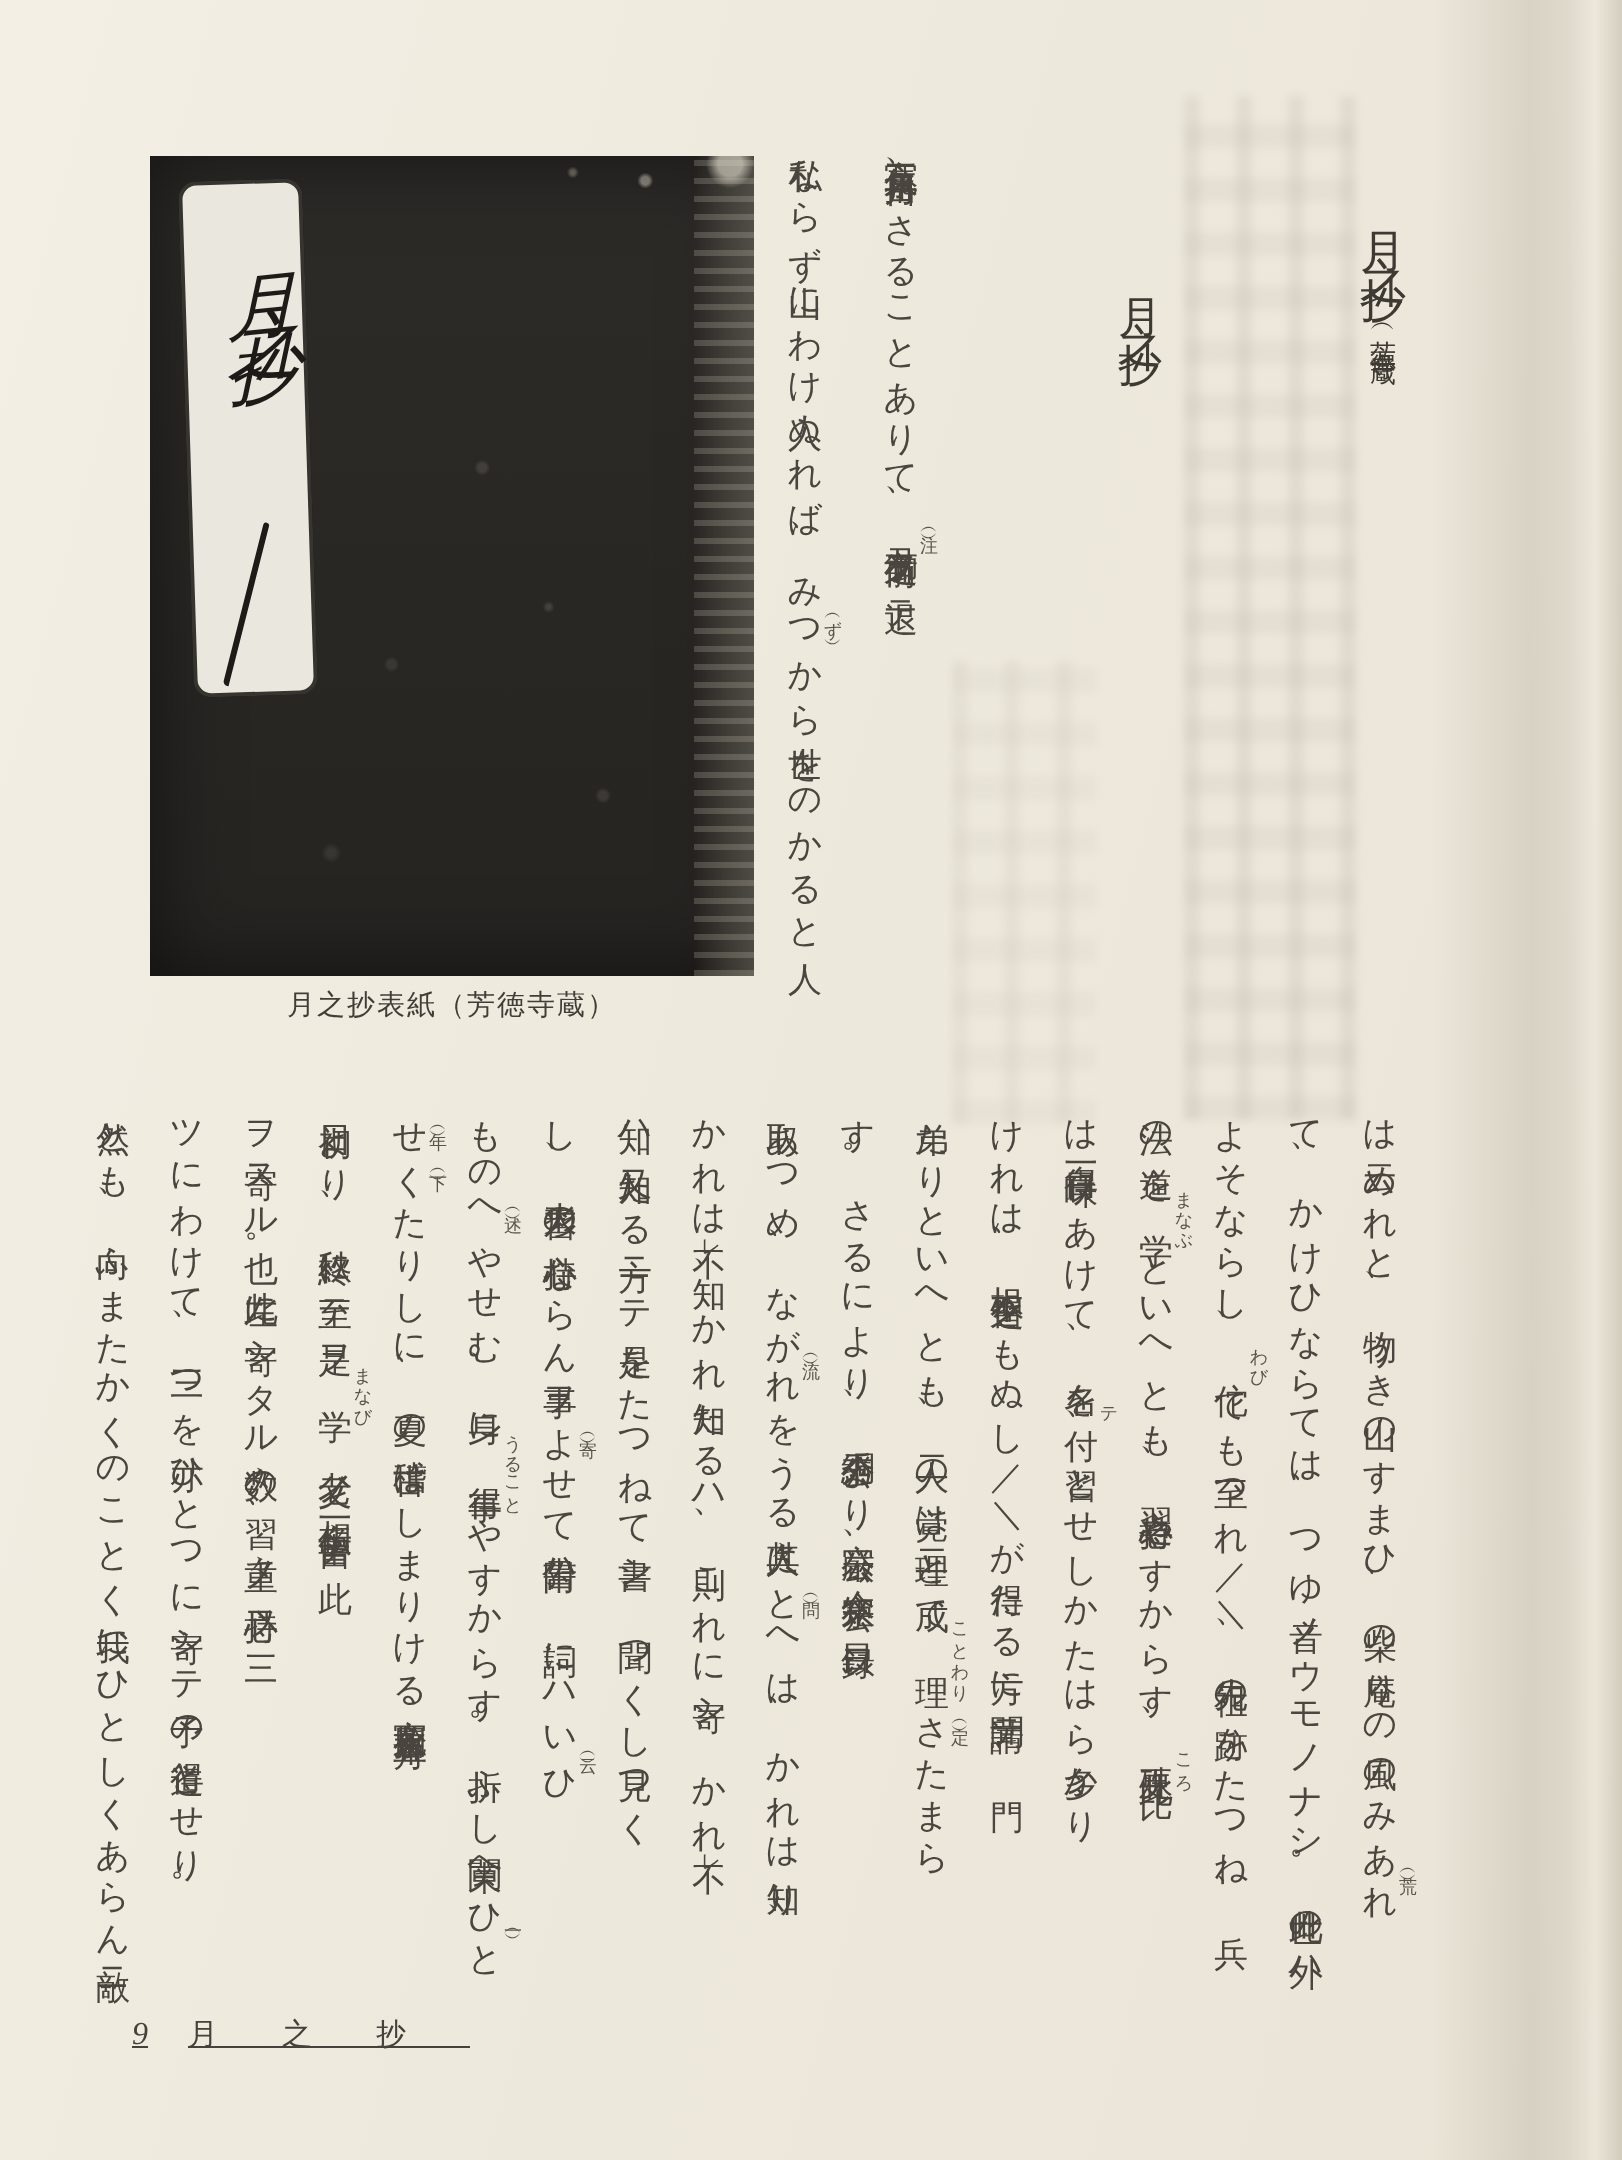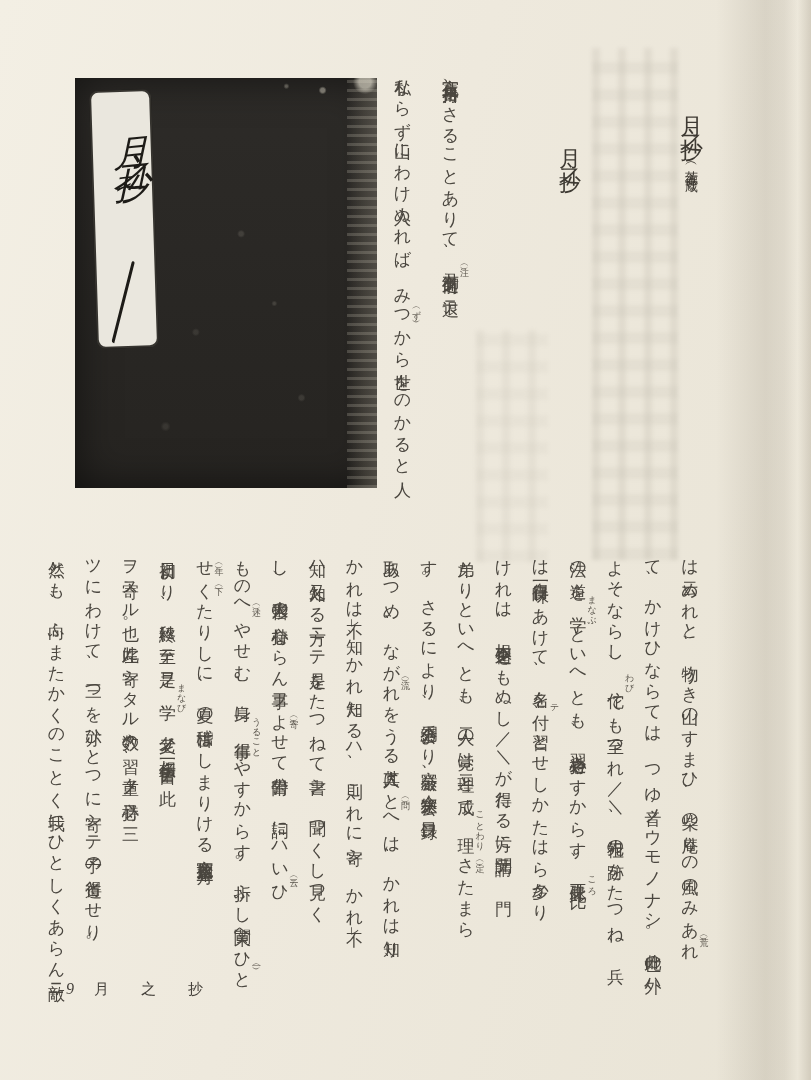--- a/index.html
+++ b/index.html
@@ -106,22 +106,22 @@
     text-align:center; font-size:14px; letter-spacing:1px; color:#413d37;
   }
   
   .body {
     top:548px; right:102px; height:500px;
     font-size:17px; letter-spacing:1.6px; color:#4a463f;
   }
   .body .tcol { line-height:37px; }
   
   .footer {
-    position:absolute; left:66px; top:980px;
-    font-size:16px; color:#45413b;
+    position:absolute; left:66px; top:1008px;
+    font-size:16px; color:#45413b;text-decoration:underline;
   }
   .pnum { font-style:italic; font-size:16px; }
   .rtitle { margin-left:20px; letter-spacing:32px; font-size:15px; }
 </style>
 </head>
 <body>
 
 <div class="page">
 
   <div class="ghost g1"></div>
@@ -140,20 +140,21 @@
     </div>
 
   <div class="photo">
     <div class="spine"></div>
     <div class="slip">
       <span class="slip-text">月之抄</span>
       <i class="slip-stroke"></i>
     </div>
   </div>
 
+  <div class="caption">月之抄表紙（芳徳寺蔵）</div>
 
   <div class="body vtext">
       <div class="tcol">は云めれと、物うき山のすまひ、柴の庵りの風のみ<ruby>あれ<rt>（荒）</rt></ruby></div>
       <div class="tcol">て、かけひならては、つゆ音ノウモノナシ。此世の外ハ</div>
       <div class="tcol">よそならし、<ruby>佗<rt>わび</rt></ruby>ても至つれ／＼、先祖の跡をたつね、兵</div>
       <div class="tcol">法の道を<ruby>学<rt>まなぶ</rt></ruby>といへとも、習之心持やすからす、殊更此<ruby>比<rt>ころ</rt></ruby></div>
       <div class="tcol">は自得一味ヲあけて、名を<ruby>付<rt>テ</rt></ruby>、習とせしかたはら多かり</div>
       <div class="tcol">けれは、根本之習をもぬし／＼が得たる方に聞請テ、門</div>
       <div class="tcol">弟たりといへとも、二人の覚は二理と成て<ruby>理<rt>ことわり</rt></ruby><ruby>さ<rt>（定）</rt></ruby>たまら</div>
       <div class="tcol">す。さるにより、秀綱公より宗厳公、今宗矩公ノ目録ヲ</div>

